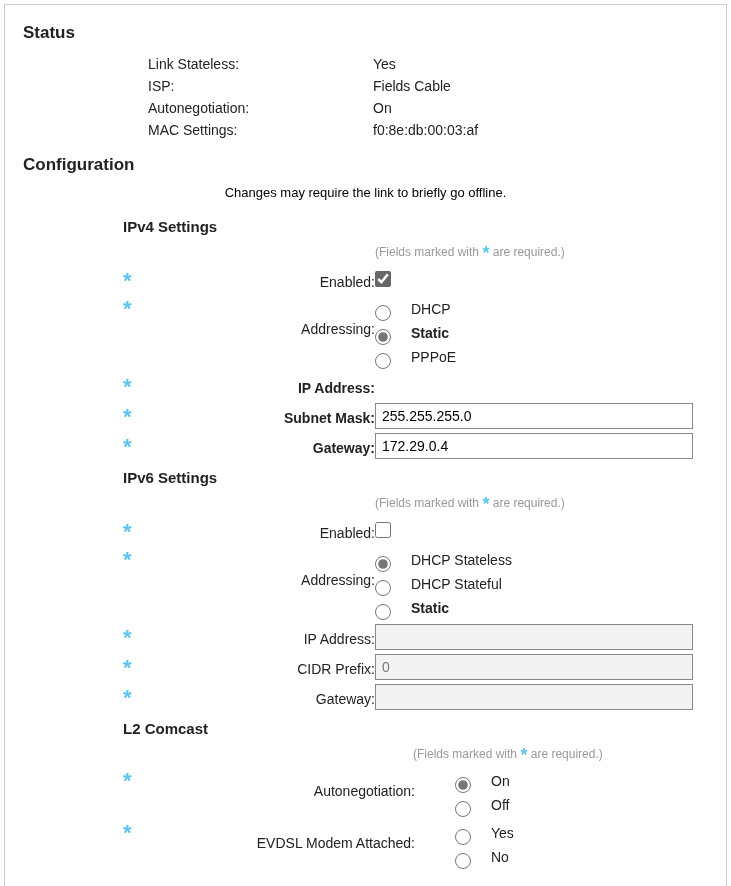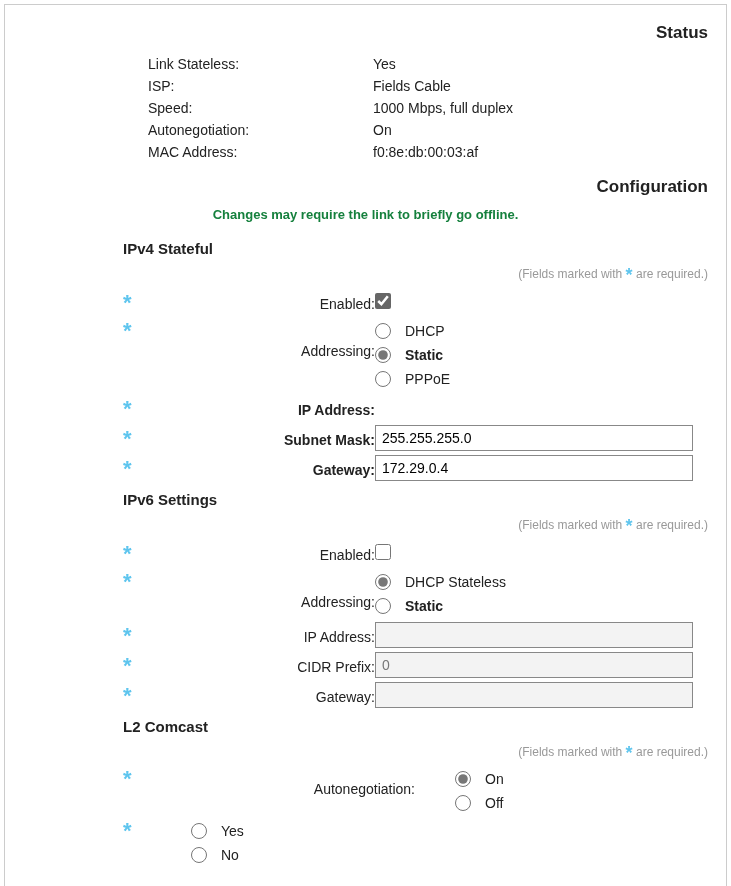--- a/index.html
+++ b/index.html
@@ -12,58 +12,56 @@
     }
     .panel {
       border: 1px solid #ccc;
       padding: 12px 18px 18px 18px;
       margin: 4px;
     }
     h2.section-header {
       font-size: 17px;
       font-weight: bold;
       margin: 6px 0 10px 0;
-      text-align: right;
     }
     .status-block {
       margin-left: 125px;
       margin-bottom: 14px;
     }
     .status-row {
       display: flex;
       line-height: 22px;
     }
     .status-label {
       width: 225px;
     }
     .status-value { }
 
     .note {
       text-align: center;
-      color: #15803d;
-      font-weight: bold;
+      color: #000000;
+      font-weight: normal;
       font-size: 13px;
       margin: 8px 0 18px 0;
     }
 
     .subsection {
       margin-left: 100px;
       margin-bottom: 10px;
     }
     .subheader {
       font-weight: bold;
       font-size: 15px;
       margin-bottom: 10px;
     }
     .req-note {
       color: #999;
       font-size: 12px;
       margin-left: 252px;
       margin-bottom: 8px;
-      text-align: right;
     }
     .req-note .star {
       color: #5ec5ee;
       font-size: 18px;
       font-weight: bold;
       vertical-align: middle;
       line-height: 12px;
     }
 
     .form-row {
@@ -86,22 +84,22 @@
       width: 224px;
       padding-top: 4px;
       text-align: right;
     }
     .label-cell.bold { font-weight: bold; }
     .control-cell {
       flex: 1;
     }
     .control-cell .radio-row {
       display: flex;
-      align-items: center;
-      gap: 10px;
+      align-items: flex-end;
+      gap: 16px;
       line-height: 24px;
     }
     .control-cell .radio-row.bold .radio-label { font-weight: bold; }
     .control-cell .radio-row.indent { margin-left: 40px; }
     .radio-label { padding-left: 2px; }
 
     input[type="text"] {
       width: 318px;
       height: 26px;
       border: 1px solid #888;
@@ -133,38 +131,34 @@
   <div class="status-block">
     <div class="status-row">
       <div class="status-label">Link Stateless:</div>
       <div class="status-value">Yes</div>
     </div>
     <div class="status-row">
       <div class="status-label">ISP:</div>
       <div class="status-value">Fields Cable</div>
     </div>
     <div class="status-row">
-      <div class="status-label">Speed:</div>
-      <div class="status-value">1000 Mbps, full duplex</div>
-    </div>
-    <div class="status-row">
       <div class="status-label">Autonegotiation:</div>
       <div class="status-value">On</div>
     </div>
     <div class="status-row">
-      <div class="status-label">MAC Address:</div>
+      <div class="status-label">MAC Settings:</div>
       <div class="status-value">f0:8e:db:00:03:af</div>
     </div>
   </div>
 
   <h2 class="section-header">Configuration</h2>
   <div class="note">Changes may require the link to briefly go offline.</div>
 
   <div class="subsection">
-    <div class="subheader">IPv4 Stateful</div>
+    <div class="subheader">IPv4 Settings</div>
     <div class="req-note">
       <span>(Fields marked with </span><span class="star">*</span><span> are required.)</span>
     </div>
 
     <div class="form-row align-center">
       <div class="star-cell">*</div>
       <div class="label-cell">Enabled:</div>
       <div class="control-cell">
         <input type="checkbox" checked="" class="checked-dark" style="">
       </div>
@@ -224,20 +218,24 @@
     </div>
 
     <div class="form-row">
       <div class="star-cell">*</div>
       <div class="label-cell" style="padding-top:24px;">Addressing:</div>
       <div class="control-cell">
         <div class="radio-row">
           <input type="radio" name="ipv6addr" checked="" style="">
           <span class="radio-label">DHCP Stateless</span>
         </div>
+        <div class="radio-row">
+          <input type="radio" name="ipv6addr" style="">
+          <span class="radio-label">DHCP Stateful</span>
+        </div>
         <div class="radio-row bold">
           <input type="radio" name="ipv6addr" style="">
           <span class="radio-label">Static</span>
         </div>
       </div>
     </div>
 
     <div class="form-row align-center">
       <div class="star-cell">*</div>
       <div class="label-cell">IP Address:</div>
@@ -277,20 +275,21 @@
         </div>
         <div class="radio-row indent">
           <input type="radio" name="l2autoneg" style="">
           <span class="radio-label">Off</span>
         </div>
       </div>
     </div>
 
     <div class="form-row">
       <div class="star-cell">*</div>
+      <div class="label-cell" style="width:264px;padding-top:14px;">EVDSL Modem Attached:</div>
       <div class="control-cell">
         <div class="radio-row indent">
           <input type="radio" name="l2evdsl" style="">
           <span class="radio-label">Yes</span>
         </div>
         <div class="radio-row indent">
           <input type="radio" name="l2evdsl" style="">
           <span class="radio-label">No</span>
         </div>
       </div>

